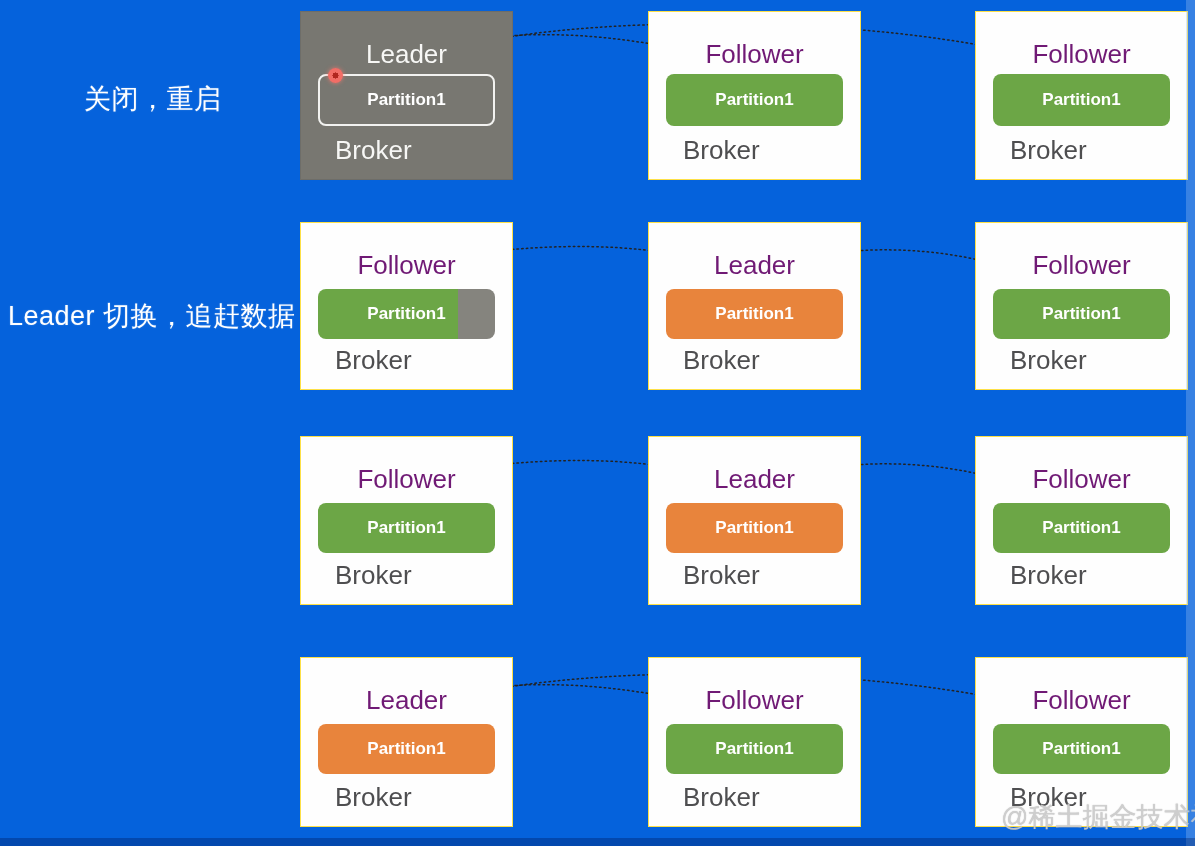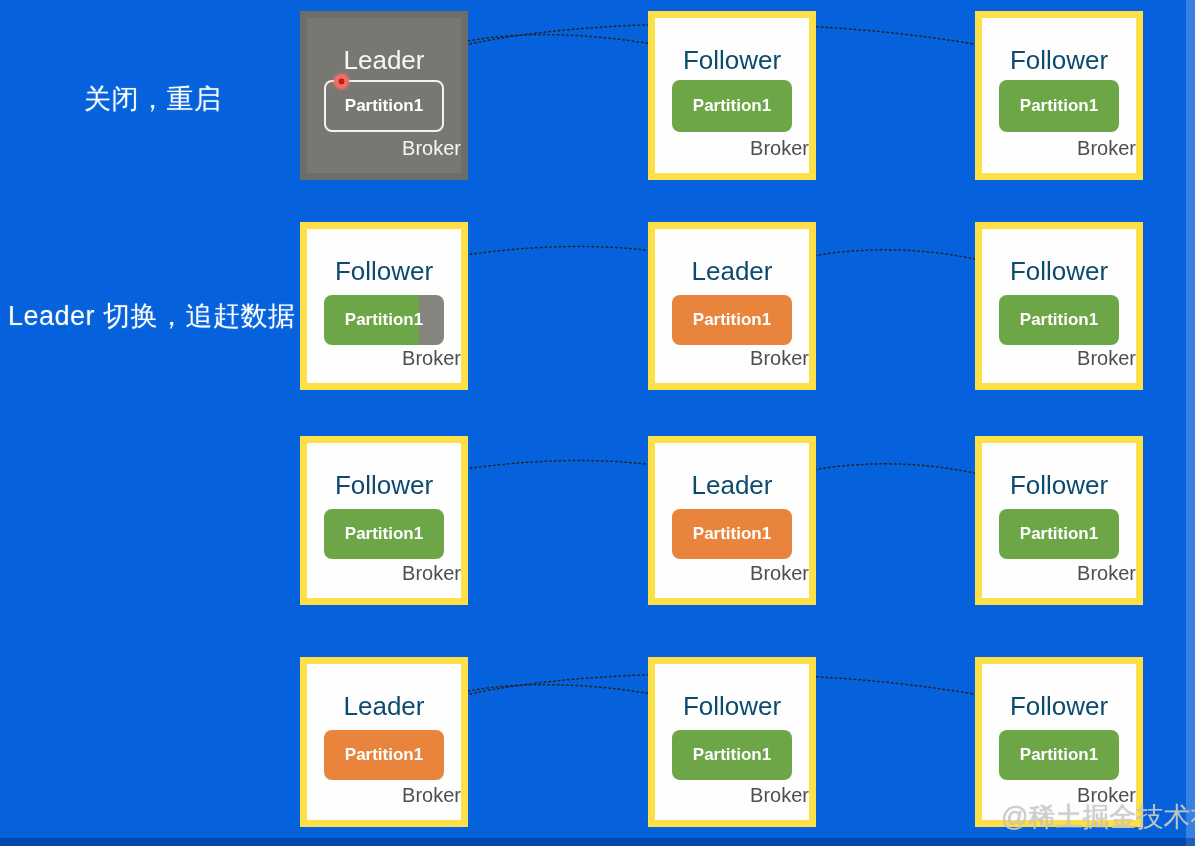--- a/index.html
+++ b/index.html
@@ -22,37 +22,37 @@
     white-space:nowrap;
     text-shadow:0 0 2px rgba(255,255,255,0.25);
   }
   .lbl-1{left:84px;top:81px;}
   .lbl-2{left:8px;top:298px;}
   .lbl-3{left:55px;top:514px;}
   .lbl-4{left:64px;top:726px;}
 
   
   .broker-box{
-    position:absolute;width:168px;
-    background:#fefefe;border:7px solid #fde047;
+    position:absolute;width:213px;
+    background:#fefefe;border:1px solid #fde047;
     box-sizing:border-box;
   }
   .c1{left:300px;} .c2{left:648px;} .c3{left:975px;}
   .r1{top:11px;height:169px;}
   .r2{top:222px;height:168px;}
   .r3{top:436px;height:169px;}
   .r4{top:657px;height:170px;}
 
   .role{
     position:absolute;top:27px;left:0;width:100%;
-    text-align:center;font-size:26px;color:#0c4a6e;
+    text-align:center;font-size:26px;color:#701a75;
   }
   .broker-name{
     position:absolute;bottom:13px;left:0;width:100%;
-    text-align:right;font-size:20px;color:#4e4e50;
+    text-align:left;font-size:26px;color:#4e4e50;padding-left:34px;
   }
   .partition{
     position:absolute;left:17px;right:17px;top:66px;height:50px;
     display:flex;align-items:center;justify-content:center;
     font-size:17px;font-weight:700;color:#ffffff;
     box-sizing:border-box;
     border-radius:8px;
   }
   .r1 .partition{top:62px;height:52px;}
 

